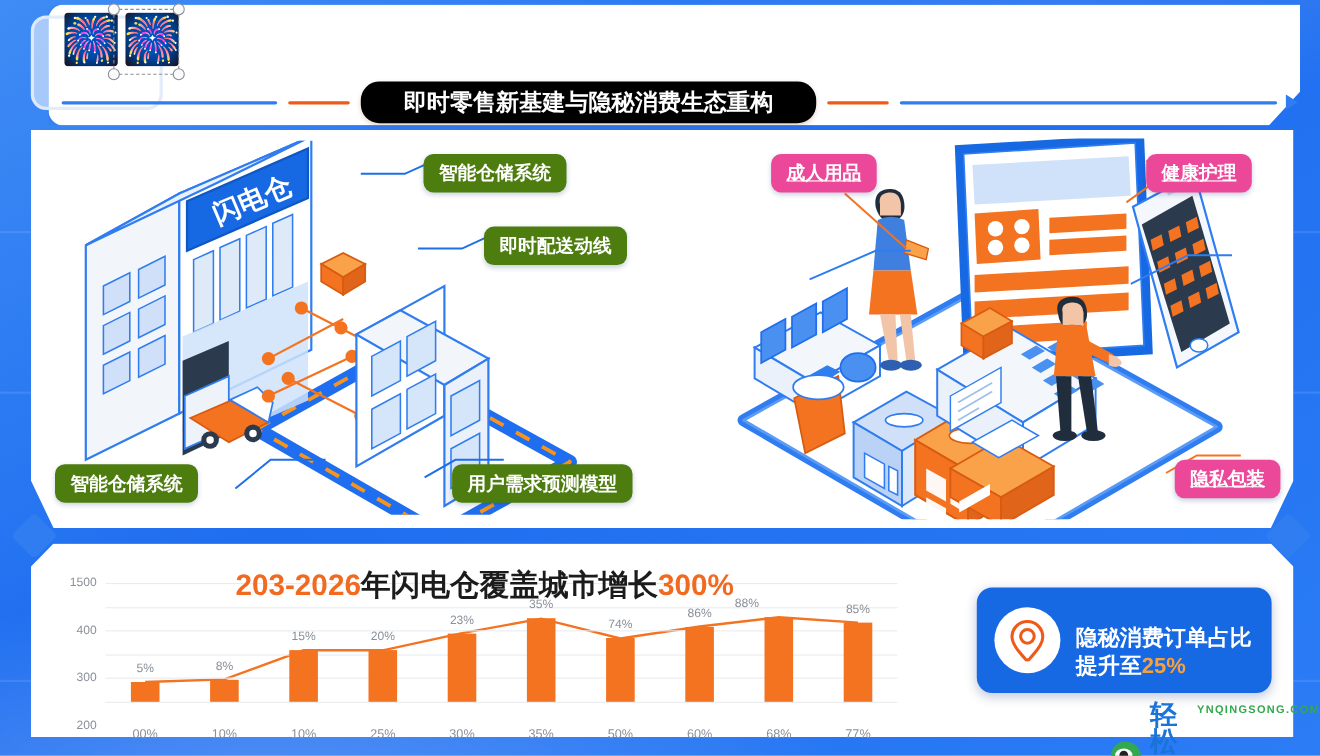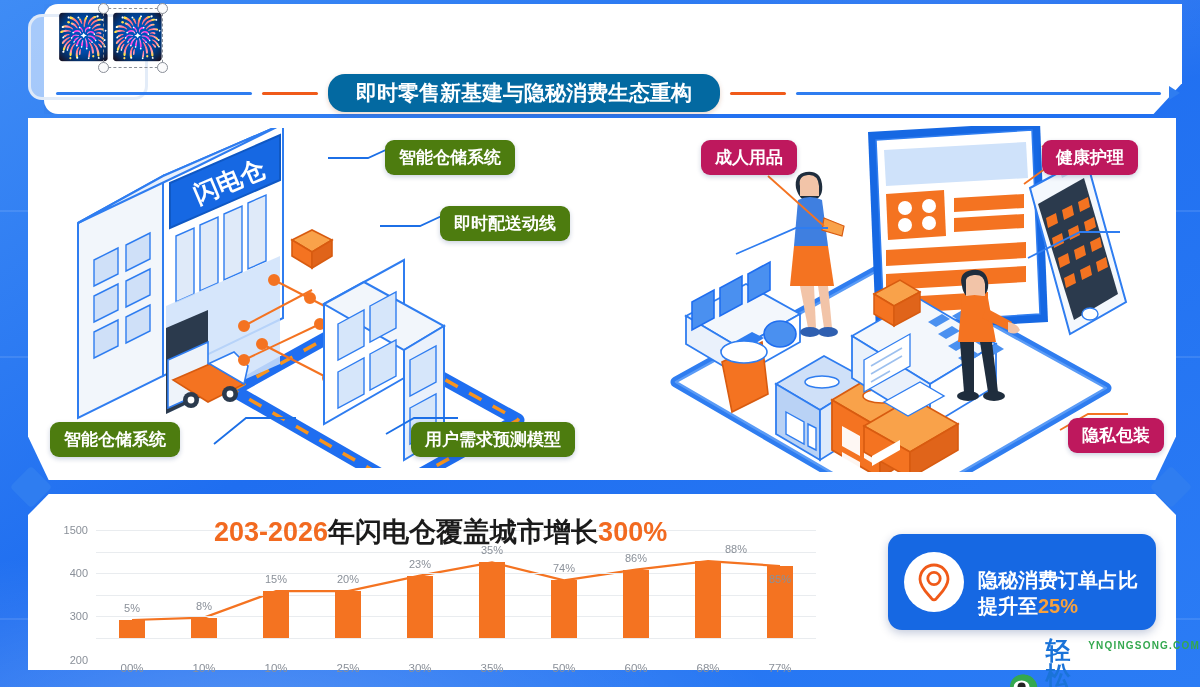--- a/index.html
+++ b/index.html
@@ -69,22 +69,22 @@
     margin-left: 4px;
   }
 
   .sub-row {
     position: absolute; left: 56px; top: 76px; width: 1124px; height: 34px;
     display: flex; align-items: center; gap: 10px;
   }
   .line-blue { height: 3px; background: #2f7df0; border-radius: 2px; }
   .line-orange { height: 3px; width: 56px; background: #f05a19; border-radius: 2px; }
   .sub-pill {
-    background: #0369a1; color: #fff; font-size: 21px; font-weight: 700;
-    padding: 5px 28px; border-radius: 17px; white-space: nowrap;
+    background: #000000; color: #fff; font-size: 21px; font-weight: 700;
+    padding: 5px 39px; border-radius: 17px; white-space: nowrap;
     box-shadow: 0 2px 5px rgba(150,60,10,0.22);
   }
   .line-blue.left { width: 196px; }
   .line-blue.right { flex: 1; }
   .arrow-r {
     width: 0; height: 0; border-top: 7px solid transparent;
     border-bottom: 7px solid transparent; border-left: 11px solid #2f7df0;
     margin-left: -2px;
   }
 
@@ -108,21 +108,21 @@
   .notch.nl { left: 16px; top: 472px; }
   .notch.nr { left: 1156px; top: 472px; }
 
   
   .lbl {
     position: absolute; font-size: 17px; font-weight: 700; color: #fff;
     padding: 6px 14px; border-radius: 9px; white-space: nowrap;
     box-shadow: 0 2px 5px rgba(20,50,110,0.22);
   }
   .lbl.blue { background: #4d7c0f; }
-  .lbl.orange { background: #be185d; }
+  .lbl.orange { background: #ec4899; text-decoration: underline; }
   .leader { position: absolute; background: transparent; }
 
   
   .iso { position: absolute; }
 
   
   .chart-wrap {
     position: absolute; left: 34px; top: 512px; width: 800px; height: 158px;
   }
   .chart-title {
@@ -512,24 +512,24 @@
       <div class="bar" style="left: 383px; height: 75.6px; background: rgb(244, 115, 33);"></div>
       <span class="vlabel" style="left: 396px; top: 14.4px;">35%</span>
       <span class="xlabel" style="left: 396px;">35%</span>
       <div class="bar" style="left: 455px; height: 57.6px; background: rgb(244, 115, 33);"></div>
       <span class="vlabel" style="left: 468px; top: 32.4px;">74%</span>
       <span class="xlabel" style="left: 468px;">50%</span>
       <div class="bar" style="left: 527px; height: 68.4px; background: rgb(244, 115, 33);"></div>
       <span class="vlabel" style="left: 540px; top: 21.6px;">86%</span>
       <span class="xlabel" style="left: 540px;">60%</span>
       <div class="bar" style="left: 599px; height: 76.8px; background: rgb(244, 115, 33);"></div>
-      <span class="vlabel" style="left: 640px; top: 13.2px;">88%</span>
+      <span class="vlabel" style="left: 583px; top: 13.2px;">88%</span>
       <span class="xlabel" style="left: 612px;">68%</span>
       <div class="bar" style="left: 671px; height: 72px; background: rgb(244, 115, 33);"></div>
-      <span class="vlabel" style="left: 684px; top: 18px; margin-top: 25px;">85%</span>
+      <span class="vlabel" style="left: 684px; top: 18px;">85%</span>
       <span class="xlabel" style="left: 684px;">77%</span>
     </div>
 </div>
 
 <div class="stat-card">
   <div class="stat-icon">
     <svg width="34" height="40" viewBox="0 0 34 40">
       <path d="M17 3 C9 3 3 9.4 3 17.2 C3 25.5 12 33 15 37 C16 38.2 18 38.2 19 37 C22 33 31 25.5 31 17.2 C31 9.4 25 3 17 3 Z" fill="none" stroke="#f05a19" stroke-width="2.8"></path>
       <circle cx="17" cy="16.5" r="6.2" fill="none" stroke="#f05a19" stroke-width="2.8"></circle>
     </svg>

